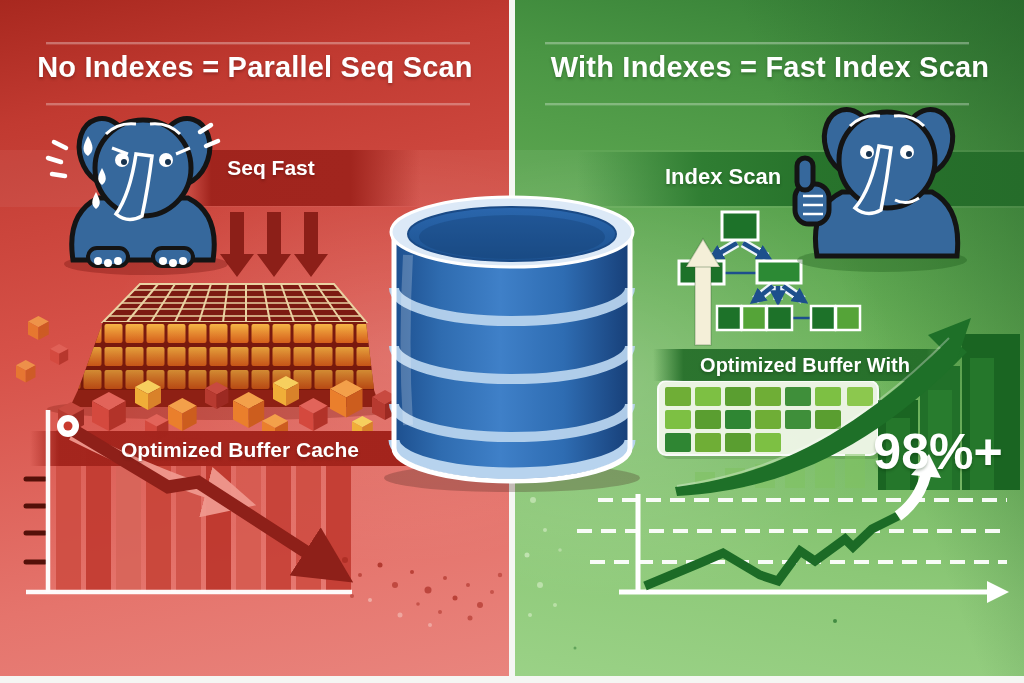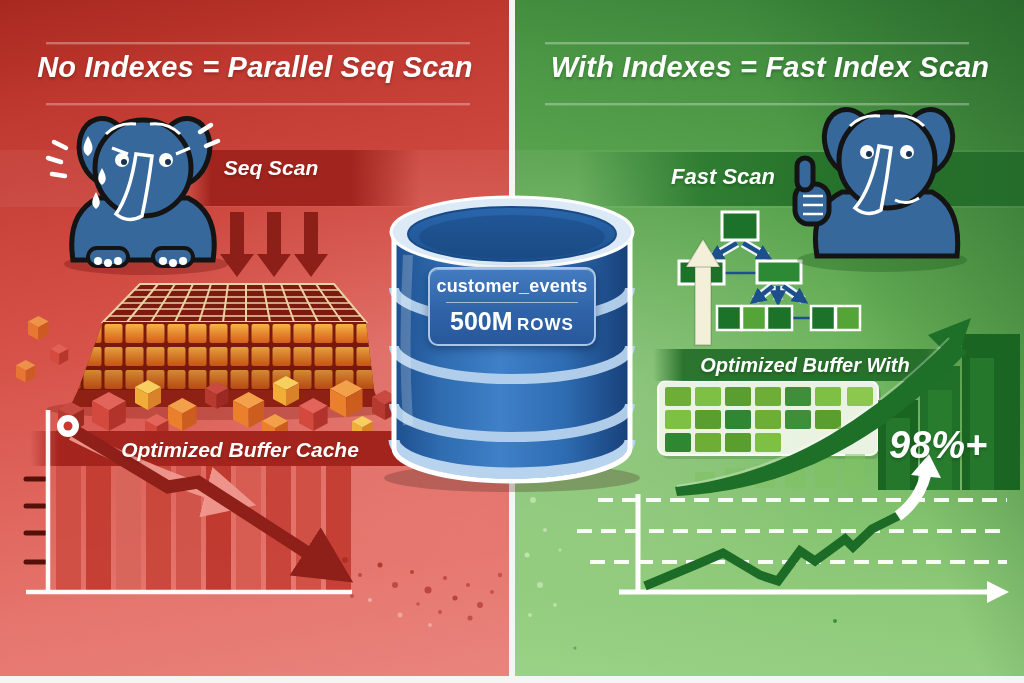--- a/index.html
+++ b/index.html
@@ -19,26 +19,26 @@
     left:515px;
     background:
       radial-gradient(ellipse 420px 320px at 18% 55%, rgba(255,255,255,.18), transparent 70%),
       linear-gradient(250deg, rgba(34,92,38,.55), transparent 38%),
       linear-gradient(190deg,#347e35 0%,#4a9644 18%,#69b158 48%,#8cc877 78%,#9bd287 100%);
   }
   .divider{position:absolute;top:0;left:509px;width:6px;height:683px;background:#f5f6f3;}
   .bottom-strip{position:absolute;left:0;bottom:0;width:1024px;height:7px;background:#f5f6f3;}
   svg.art{position:absolute;left:0;top:0;width:100%;height:100%;display:block;}
   .txt{position:absolute;color:#fff;font-weight:bold;text-align:center;line-height:1.12;
-       text-shadow:0 2px 3px rgba(40,0,0,.28);font-style:italic;}
+       text-shadow:0 2px 3px rgba(40,0,0,.28);}
   .half-right .txt{text-shadow:0 2px 3px rgba(0,40,0,.3);}
   .title{font-size:29px;letter-spacing:.2px;}
   .banner-txt{font-size:21px;}
   .stat{font-size:37px;}
-  .stat-big{font-size:38px;}
+  .stat-big{font-size:50px;}
   
   .ct{fill:var(--t,#e2645a)} .cl{fill:var(--l,#d4493e)} .cr{fill:var(--r,#b23329)}
   
   .center-db{position:absolute;left:378px;top:170px;width:268px;height:330px;}
   .db-label{
     position:absolute;left:50px;top:97px;width:168px;box-sizing:border-box;
     padding:7px 4px 8px 4px;text-align:center;color:#fff;
     background:linear-gradient(180deg,#447cc0 0%,#2f63a8 55%,#28589c 100%);
     border:2px solid #a9c6e6;border-radius:10px;
     box-shadow:inset 0 1px 0 rgba(255,255,255,.45), 0 3px 8px rgba(0,10,40,.35);
@@ -236,21 +236,21 @@
             <line x1="-10" y1="46" x2="3" y2="50"></line>
           <line x1="-6" y1="62" x2="7" y2="64"></line>
           <line x1="142" y1="20" x2="153" y2="13"></line>
             <line x1="148" y1="34" x2="160" y2="29"></line>
         </g>
       </g>
     </svg>
 
     <div class="txt title" style="left:20px;top:51px;width:470px;">No Indexes = Parallel Seq Scan</div>
     <div class="txt banner-txt" style="left:205px;top:156px;width:132px;">
-      <span style="display:block">Seq Scan</span>
+      <span style="display:block">Seq Fast</span>
     </div>
     <div class="txt banner-txt" style="left:60px;top:438px;width:360px;">Optimized Buffer Cache</div>
   </div>
 
   <div class="divider"></div>
 
   <div class="half half-right">
     <svg class="art" viewBox="0 0 509 683">
       <defs>
         <linearGradient id="bannerR" x1="0" y1="0" x2="1" y2="0">
@@ -402,21 +402,21 @@
         <path d="M92,38 Q85,80 68,100 Q80,110 94,102 Q100,72 104,40 Z" fill="#36689c" stroke="#fff" stroke-width="3.5"></path>
         <circle cx="80" cy="44" r="7" fill="#fff"></circle>
           <circle cx="82" cy="46" r="3" fill="#16324e"></circle>
         <circle cx="120" cy="44" r="7" fill="#fff"></circle>
           <circle cx="122" cy="46" r="3" fill="#16324e"></circle>
         <path d="M108,92 Q120,98 132,90" stroke="#fff" stroke-width="3" fill="none"></path>
       </g>
     </svg>
 
     <div class="txt title" style="left:25px;top:51px;width:460px;">With Indexes = Fast Index Scan</div>
-    <div class="txt banner-txt" style="left:128px;top:165px;width:160px;font-size:22px;">Fast Scan</div>
+    <div class="txt banner-txt" style="left:128px;top:165px;width:160px;font-size:22px;">Index Scan</div>
     <div class="txt banner-txt" style="left:140px;top:354px;width:300px;font-size:20px;">Optimized Buffer With</div>
     <div class="txt stat-big" style="left:353px;top:424px;width:140px;font-weight:bold;">98%+</div>
   </div>
 
   <div class="center-db">
     <svg viewBox="0 0 268 330" style="position:absolute;left:0;top:0;width:268px;height:330px;">
       <defs>
         <linearGradient id="bodyGrad" x1="0" y1="0" x2="1" y2="0">
           <stop offset="0" stop-color="#1d4f8e"></stop>
             <stop offset=".2" stop-color="#2f6cb0"></stop>
@@ -436,24 +436,16 @@
         <path d="M16,176 A118,33 0 0 0 252,176"></path>
         <path d="M16,234 A118,33 0 0 0 252,234"></path>
       </g>
       <path d="M16,270 A118,33 0 0 0 252,270" stroke="#b7d3ee" stroke-width="11" fill="none"></path>
       <path d="M16,62 L16,278 A118,33 0 0 0 252,278 L252,62" fill="none" stroke="#fff" stroke-width="5"></path>
       <path d="M30,85 Q25,175 30,255" stroke="rgba(255,255,255,.22)" stroke-width="10" fill="none"></path>
       <ellipse cx="134" cy="62" rx="121" ry="35" fill="#dce9f7" stroke="#fff" stroke-width="3"></ellipse>
       <ellipse cx="134" cy="64" rx="104" ry="27" fill="url(#topGrad)" stroke="#1a4a86" stroke-width="2"></ellipse>
       <ellipse cx="134" cy="67" rx="93" ry="22" fill="rgba(16,55,105,.3)"></ellipse>
     </svg>
-    <div class="db-label">
-      <div class="db-name">customer_events</div>
-      <hr class="db-sep">
-      <div>
-        <span class="db-count">500M</span>
-        <span class="db-unit">ROWS</span>
-      </div>
-    </div>
   </div>
 
   <div class="bottom-strip"></div>
 </div>
 
 </body></html>

